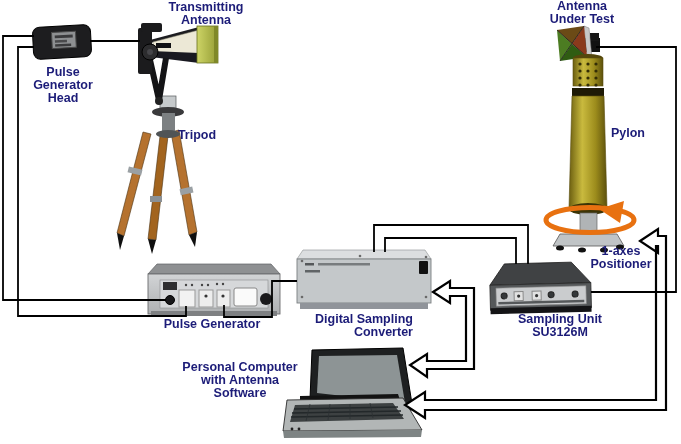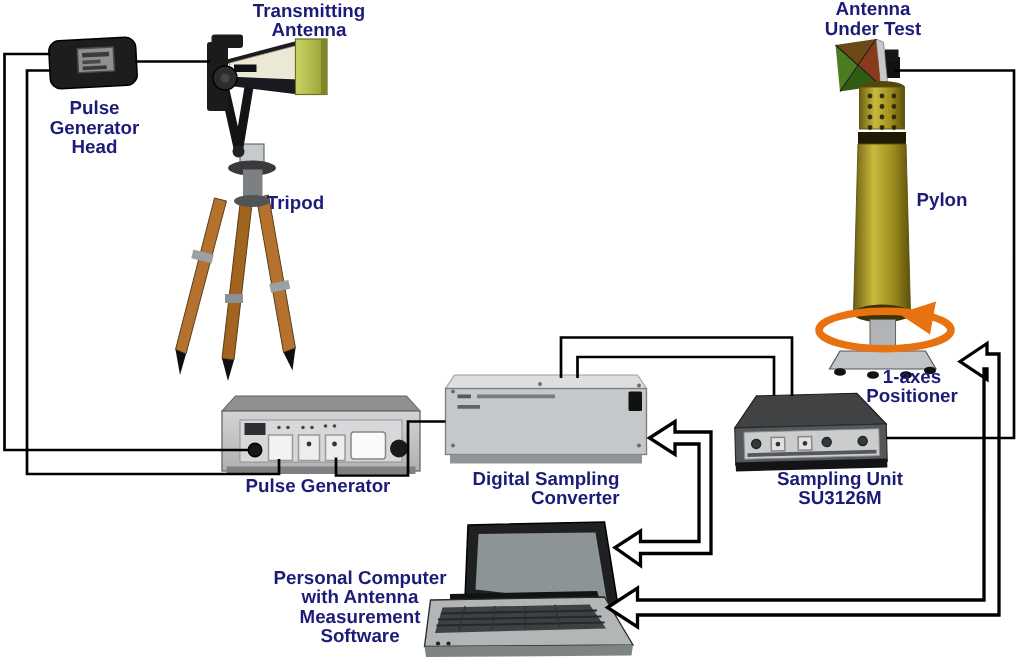--- a/index.html
+++ b/index.html
@@ -7,25 +7,25 @@
           font-family:"Liberation Sans",sans-serif;border-radius:20px;}
   .canvas svg{position:absolute;left:0;top:0;}
   .label{position:absolute;transform:translateX(-50%);text-align:center;
          font-size:12.5px;font-weight:bold;line-height:13px;color:#1c1c78;white-space:nowrap;}
   .label span{display:block;}
   .lbl-tx-ant{left:206px;top:1px;}
   .lbl-pgh{left:63px;top:66px;}
   .lbl-tripod{left:197px;top:129px;}
   .lbl-aut{left:582px;top:0px;}
   .lbl-pylon{left:628px;top:127px;}
-  .lbl-pos{left:608px;top:245px;}
+  .lbl-pos{left:621px;top:245px;}
   .lbl-pgm{left:212px;top:318px;}
   .lbl-dsc{left:364px;top:313px;}
   .lbl-su{left:560px;top:313px;}
-  .lbl-pc{left:240px;top:379px;}
+  .lbl-pc{left:240px;top:361px;}
 </style>
 </head>
 <body>
 
 <div class="canvas">
 
 <svg width="681" height="444" viewBox="0 0 681 444">
   <defs>
     <linearGradient id="pylonGrad" x1="0" y1="0" x2="1" y2="0">
       <stop offset="0" stop-color="#6b5e10"></stop>
@@ -239,17 +239,16 @@
   <span>Digital Sampling</span>
   <span>Converter</span>
 </div>
 <div class="label lbl-su" style="color: rgb(28, 28, 120);">
   <span>Sampling Unit</span>
   <span>SU3126M</span>
 </div>
 <div class="label lbl-pc" style="color: rgb(28, 28, 120);">
   <span>Personal Computer</span>
   <span>with Antenna</span>
-  <span>Measurement</span>
   <span>Software</span>
 </div>
 
 </div>
 
 </body></html>

